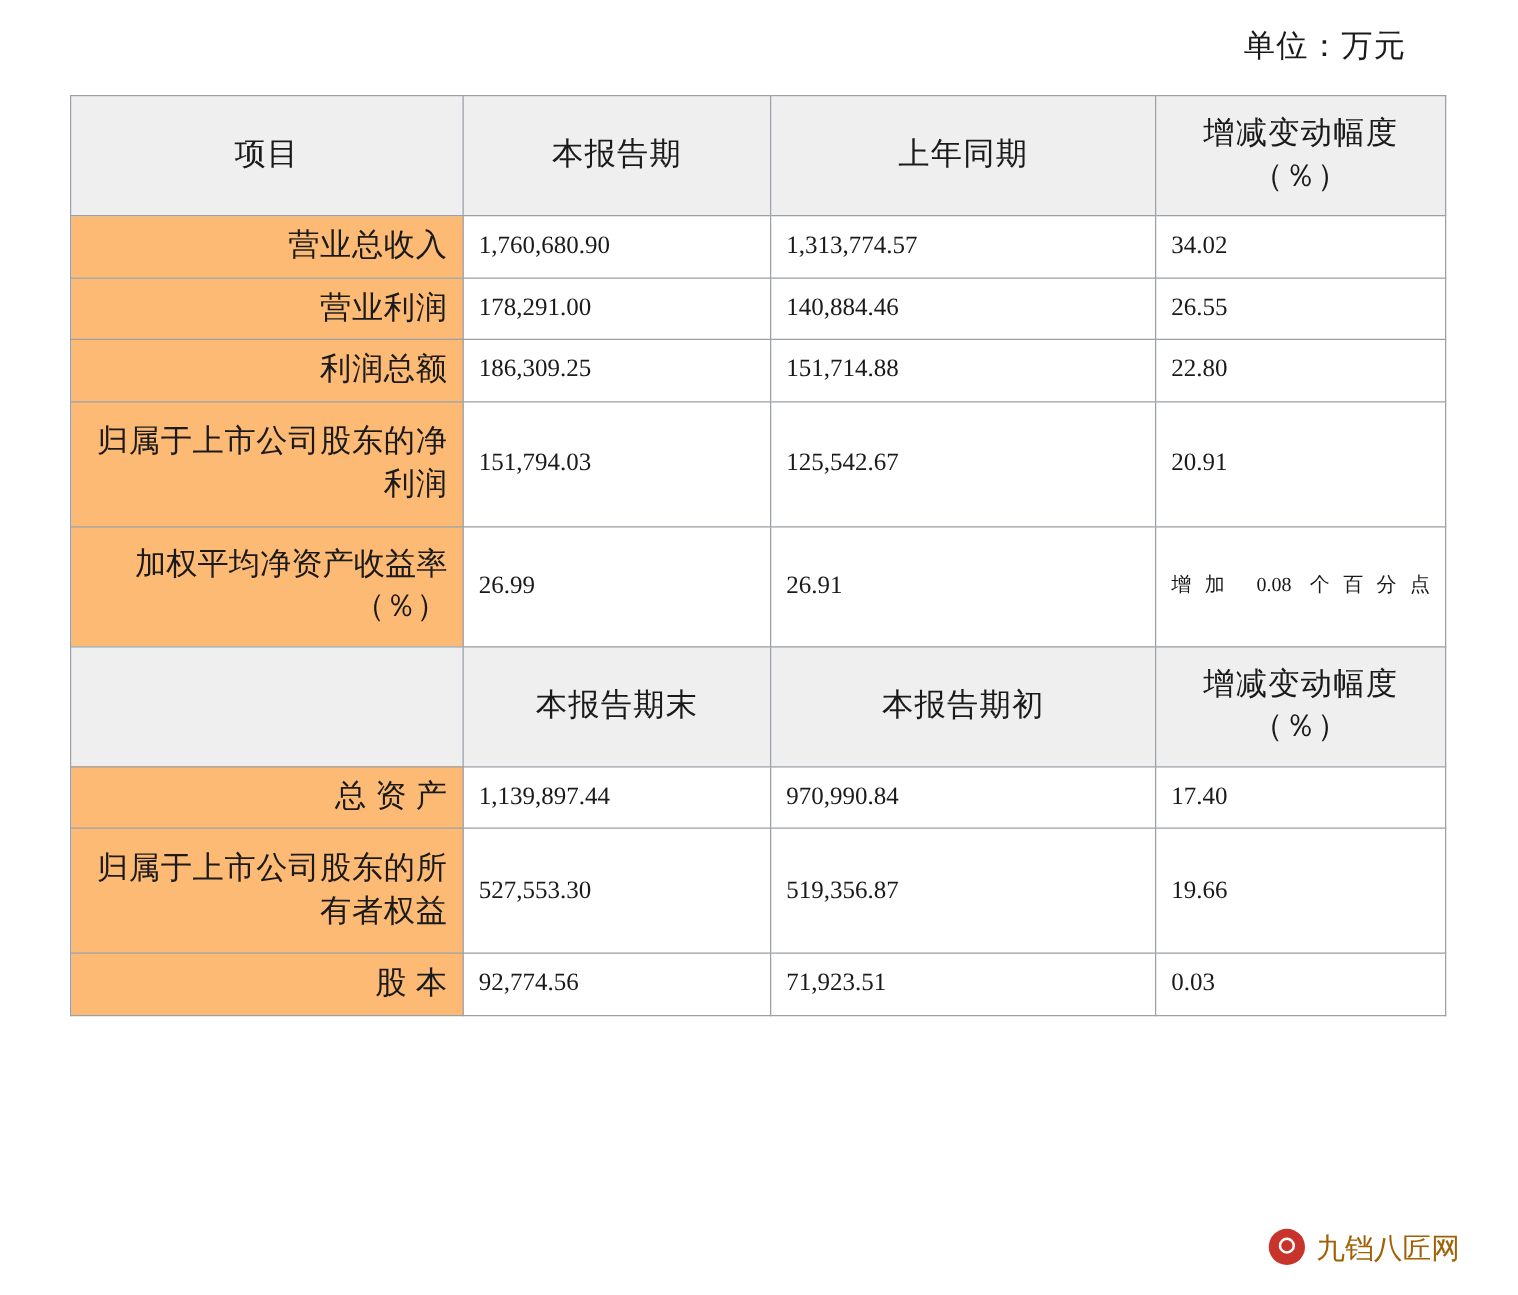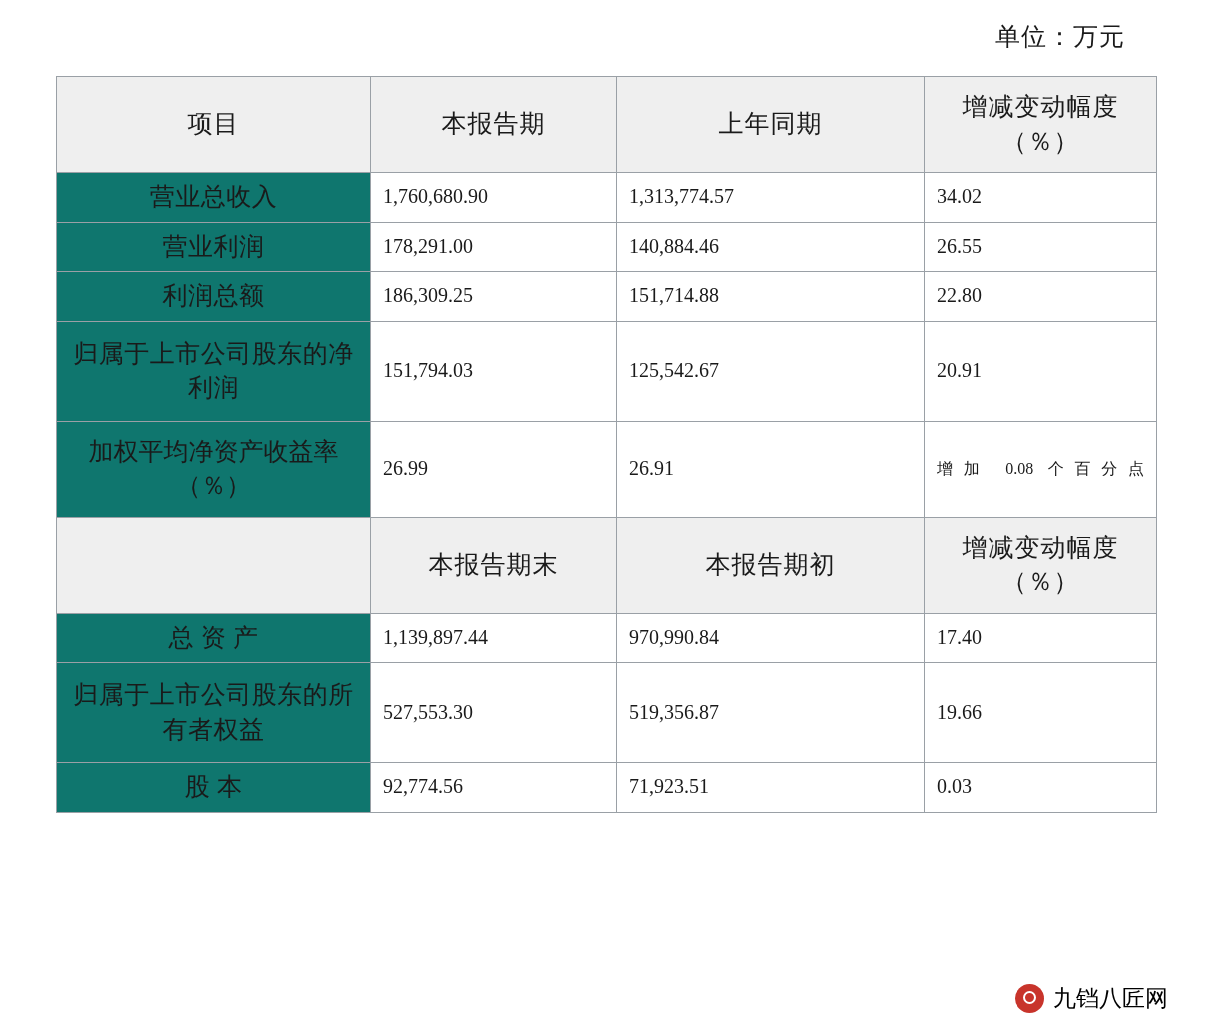--- a/index.html
+++ b/index.html
@@ -53,22 +53,22 @@
   .hdr {
     background: #efefef;
     text-align: center;
     font-size: 25px;
     letter-spacing: 1px;
   }
   .hdr .sub {
     display: block;
   }
   .rowlabel {
-    background: #0f766e;
-    text-align: center;
+    background: #fdba74;
+    text-align: right;
     font-size: 25px;
     letter-spacing: 0.5px;
   }
   .rowlabel.tight { letter-spacing: 0px; }
   .num {
     text-align: left;
     font-size: 20px;
     padding-right: 16px;
   }
   .note {
@@ -76,23 +76,22 @@
     text-align-last: justify;
     font-size: 16px;
     padding-left: 14px;
     padding-right: 14px;
   }
   .watermark {
     position: absolute;
     right: 46px;
     bottom: 22px;
     display: flex;
-    align-items: center;
     gap: 9px;
-    color: #000000;
+    color: #a16207;
     font-size: 23px;
     font-family: "Liberation Sans", sans-serif;
   }
   .wm-logo {
     width: 29px;
     height: 29px;
     border-radius: 50%;
     background: #c8342b;
     position: relative;
     flex: 0 0 auto;

